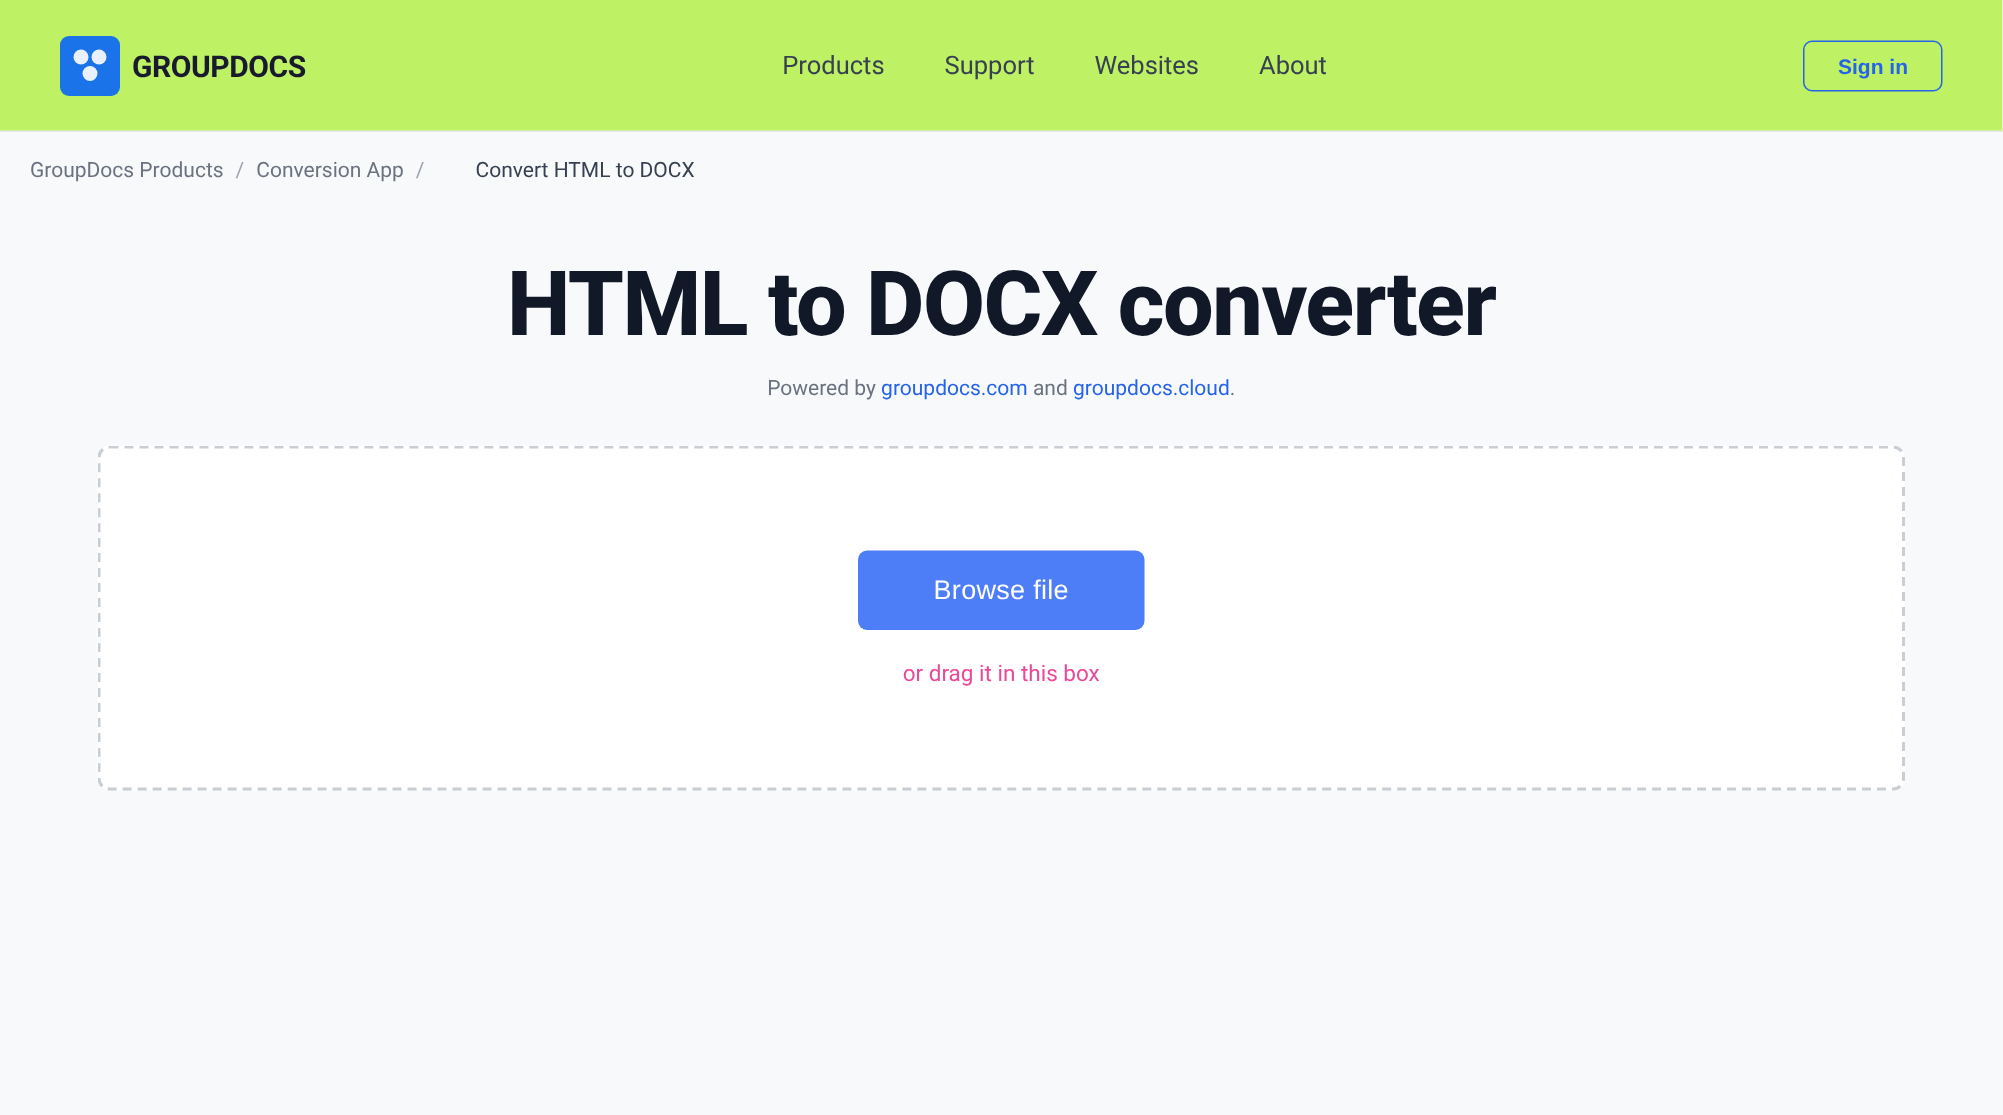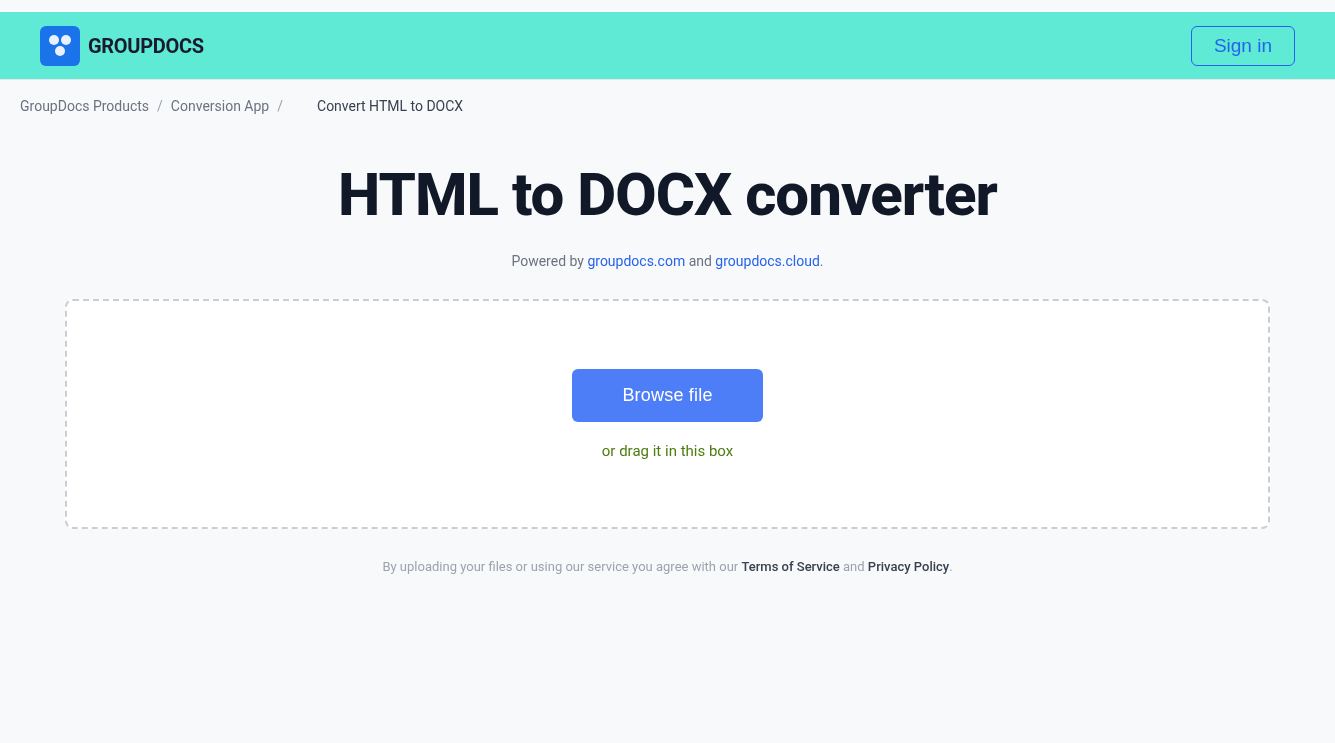--- a/index.html
+++ b/index.html
@@ -11,28 +11,27 @@
     body {
       font-family: -apple-system, BlinkMacSystemFont, 'Segoe UI', Roboto, Oxygen, sans-serif;
       background-color: #f8f9fa;
       color: #333;
       min-height: 743px;
       width: 1335px;
     }
 
     
     .navbar {
-      background: #5eead4;
+      background: #bef264;
       border-bottom: 1px solid #e5e7eb;
       display: flex;
       align-items: center;
       justify-content: space-between;
       padding: 0 40px;
-      height: 68px;
-      margin-top: 12px;
+      height: 88px;
     }
 
     .logo-icon {
       width: 40px;
       height: 40px;
     }
 
     .logo-text {
       font-size: 20px;
       font-weight: 700;
@@ -55,22 +54,22 @@
       font-size: 17px;
       font-weight: 400;
     }
 
     .sign-in-btn {
       border: 1.5px solid #2563eb;
       background: transparent;
       color: #2563eb;
       padding: 8px 22px;
       border-radius: 6px;
-      font-size: 19px;
-      font-weight: 400;
+      font-size: 14px;
+      font-weight: 700;
       cursor: pointer;
     }
 
     
     .breadcrumb {
       padding: 18px 20px;
       display: flex;
       align-items: center;
       gap: 8px;
       font-size: 14px;
@@ -100,21 +99,21 @@
       padding: 30px 40px 0;
     }
 
     .page-title {
       font-size: 60px;
       font-weight: 800;
       color: #111827;
       text-align: center;
       letter-spacing: -1px;
       line-height: 1.1;
-      margin-bottom: 25px;
+      margin-bottom: 15px;
     }
 
     .page-subtitle {
       font-size: 17px;
       color: #6b7280;
       text-align: center;
       margin-bottom: 18px;
     }
 
     .powered-by {
@@ -151,21 +150,21 @@
       padding: 16px 50px;
       border-radius: 6px;
       font-size: 18px;
       font-weight: 500;
       cursor: pointer;
       letter-spacing: 0.2px;
     }
 
     .drag-text {
       font-size: 15px;
-      color: #4d7c0f;
+      color: #ec4899;
     }
 
     
     .footer-note {
       margin-top: 30px;
       font-size: 13px;
       color: #9ca3af;
       text-align: center;
     }
 
@@ -190,20 +189,34 @@
 
     <svg class="logo-icon" viewBox="0 0 40 40" fill="none" xmlns="http://www.w3.org/2000/svg">
       <rect width="40" height="40" rx="6" fill="#1a73e8"></rect>
       <circle cx="14" cy="14" r="5" fill="white" opacity="0.9"></circle>
       <circle cx="26" cy="14" r="5" fill="white" opacity="0.9"></circle>
       <circle cx="20" cy="25" r="5" fill="white" opacity="0.9"></circle>
     </svg>
     <span class="logo-text">GROUPDOCS</span>
   </div>
 
+  <ul class="navbar-nav">
+    <li>
+      <a href="#">Products</a>
+    </li>
+    <li>
+      <a href="#">Support</a>
+    </li>
+    <li>
+      <a href="#">Websites</a>
+    </li>
+    <li>
+      <a href="#">About</a>
+    </li>
+  </ul>
 
   <button class="sign-in-btn">Sign in</button>
 </nav>
 
 <div class="breadcrumb">
   <a href="#">GroupDocs Products</a>
   <span class="breadcrumb-sep">/</span>
   <a href="#">Conversion App</a>
   <span class="breadcrumb-sep">/</span>
   <span class="breadcrumb-current">Convert HTML to DOCX</span>
@@ -214,16 +227,13 @@
 
   <p class="powered-by">
     <span>Powered by </span><a href="#">groupdocs.com</a><span> and </span><a href="#">groupdocs.cloud</a><span>.</span>
   </p>
 
   <div class="drop-zone">
     <button class="browse-btn">Browse file</button>
     <span class="drag-text">or drag it in this box</span>
   </div>
 
-  <p class="footer-note">
-    <span>By uploading your files or using our service you agree with our </span><a href="#">Terms of Service</a><span> and </span><a href="#">Privacy Policy</a><span>.</span>
-  </p>
 </main>
 
 </body></html>

